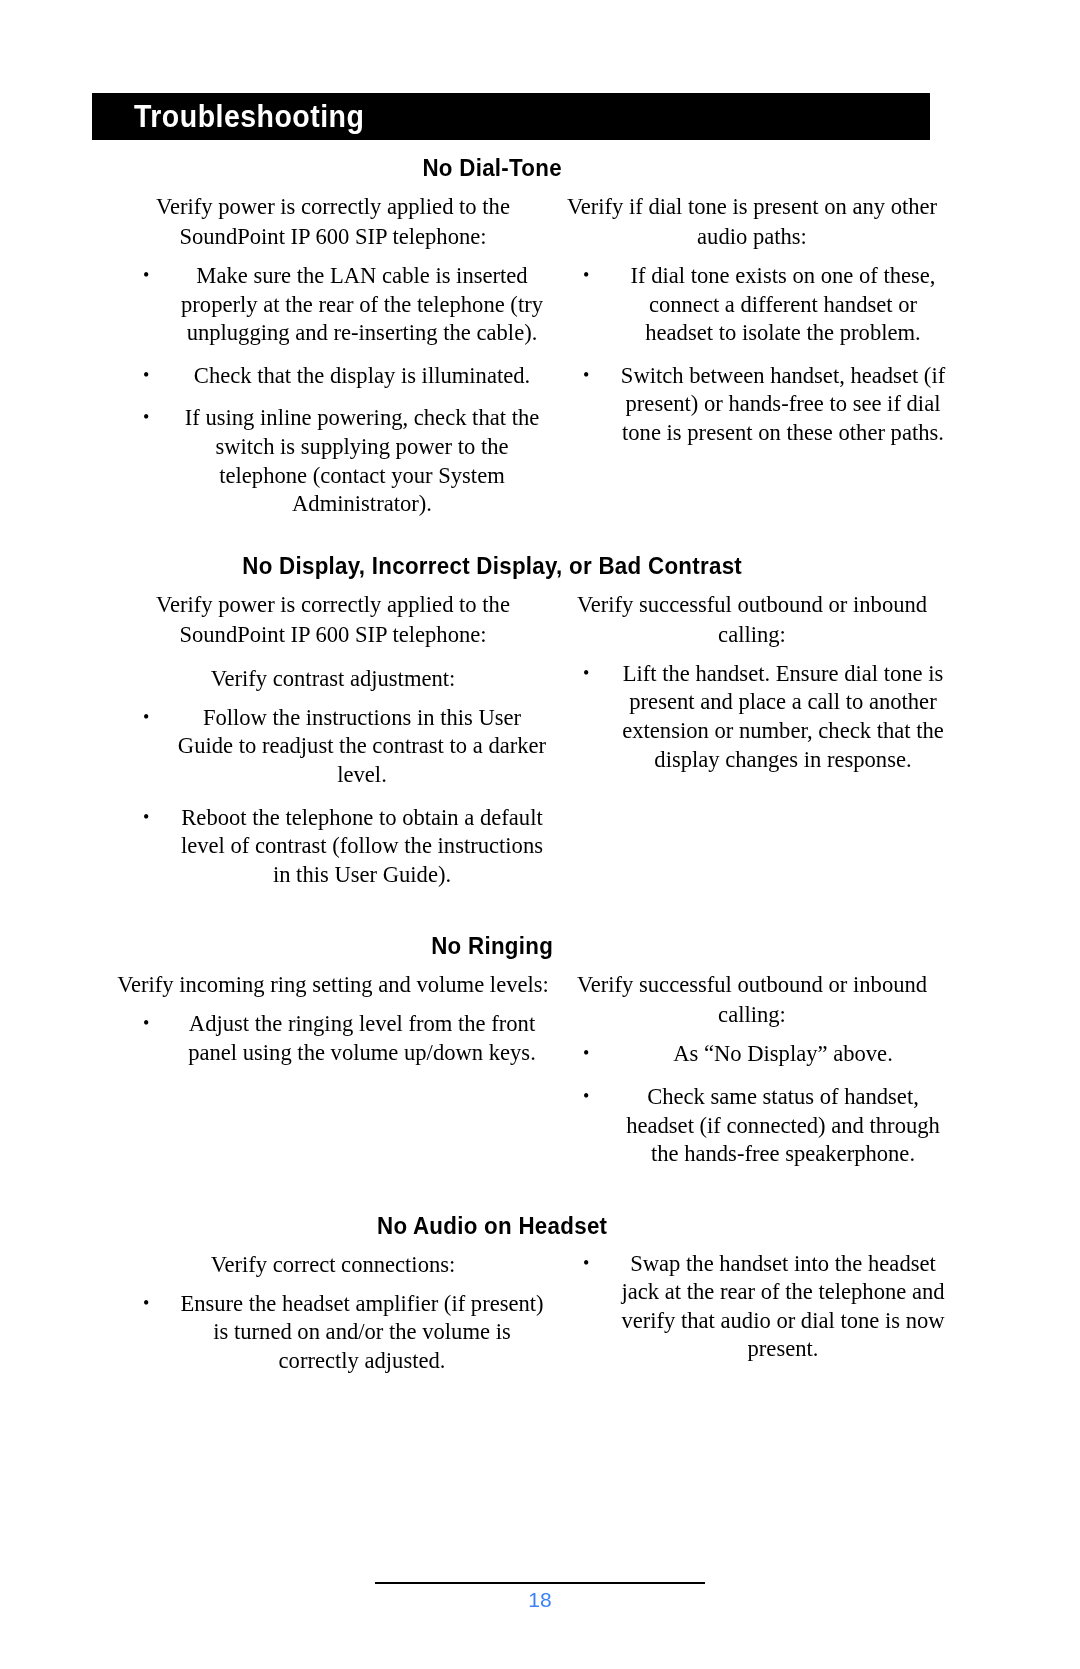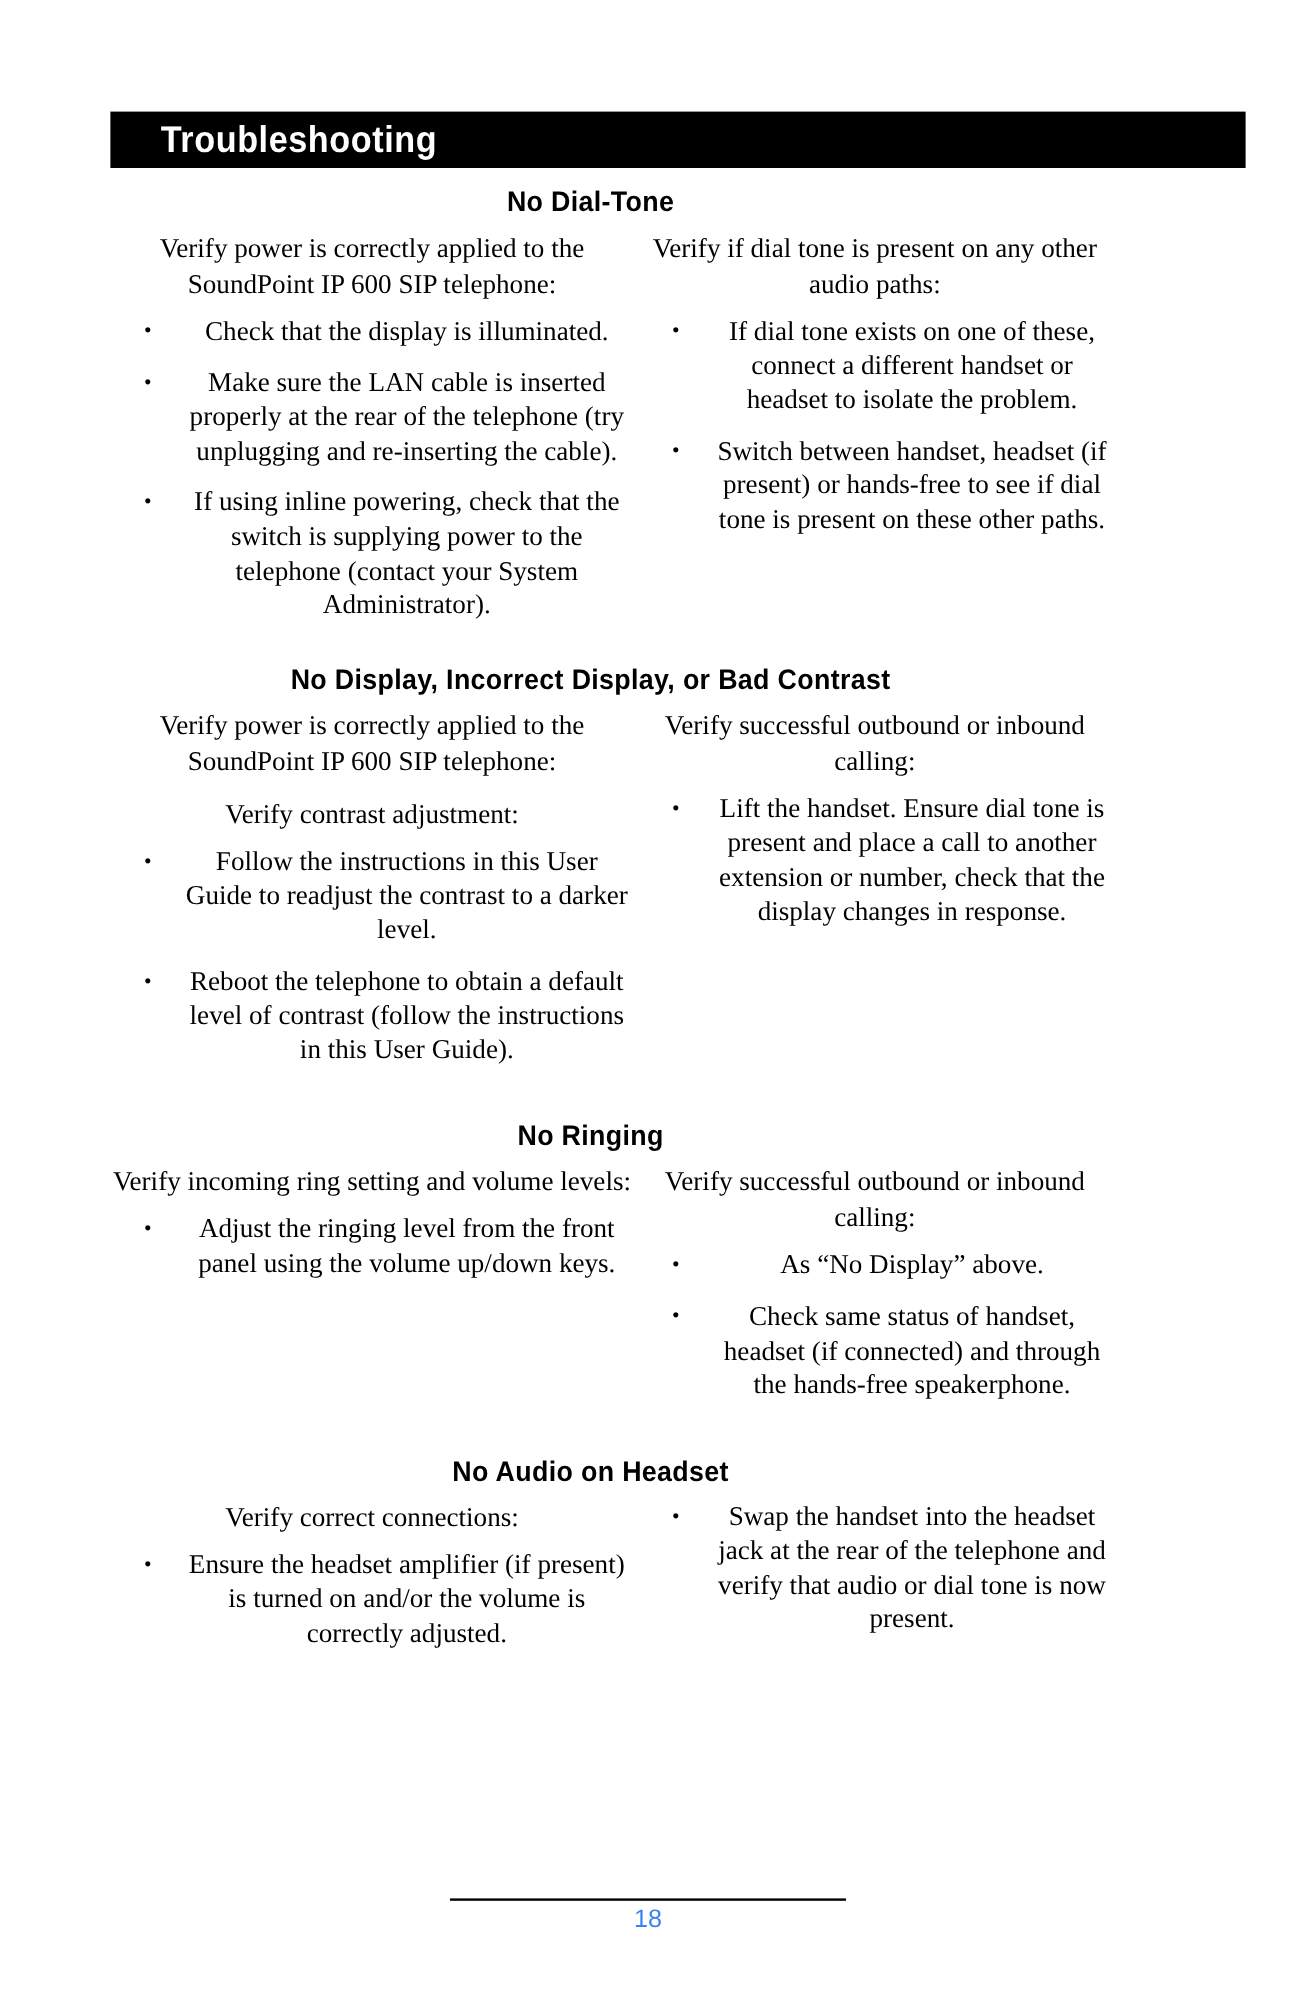--- a/index.html
+++ b/index.html
@@ -16,21 +16,21 @@
     font-family: "Liberation Serif", "DejaVu Serif", serif;
     color: #000000;
     overflow: hidden;
   }
 
   
   .banner {
     position: absolute;
     left: 92px;
     top: 93px;
-    width: 946px;
+    width: 838px;
     height: 47px;
     background: #000000;
     display: flex;
     align-items: center;
   }
   .banner-title {
     font-family: "Liberation Sans", "DejaVu Sans", sans-serif;
     font-weight: bold;
     font-size: 31px;
     letter-spacing: 0.5px;
@@ -60,21 +60,21 @@
     transform: scaleX(0.95);
     transform-origin: left center;
     white-space: nowrap;
   }
 
   .cols {
     display: flex;
     align-items: flex-start;
     width: 838px;
   }
-  .col-left  { width: 436px; flex: 0 0 436px; }
+  .col-left  { width: 436px; flex: 0 0 436px; margin-left: 23px; }
   .col-right { width: 402px; flex: 0 0 402px; }
 
   .lead {
     font-size: 22.6px;
     line-height: 30px;
     margin: 0 0 10px 0;
   }
 
   ul.bullets {
     list-style: none;
@@ -134,22 +134,22 @@
   </div>
 
   <div class="content">
 
     <div class="section">
       <h2 class="section-heading">No Dial-Tone</h2>
       <div class="cols">
         <div class="col-left">
           <p class="lead">Verify power is correctly applied to the SoundPoint IP 600 SIP telephone:</p>
           <ul class="bullets">
+            <li>Make sure the LAN cable is inserted properly at the rear of the telephone (try unplugging and re-inserting the cable).</li>
             <li>Check that the display is illuminated.</li>
-            <li>Make sure the LAN cable is inserted properly at the rear of the telephone (try unplugging and re-inserting the cable).</li>
             <li>If using inline powering, check that the switch is supplying power to the telephone (contact your System Administrator).</li>
           </ul>
         </div>
         <div class="col-right">
           <p class="lead">Verify if dial tone is present on any other audio paths:</p>
           <ul class="bullets">
             <li>If dial tone exists on one of these, connect a different handset or headset to isolate the problem.</li>
             <li>Switch between handset, headset (if present) or hands-free to see if dial tone is present on these other paths.</li>
           </ul>
         </div>

